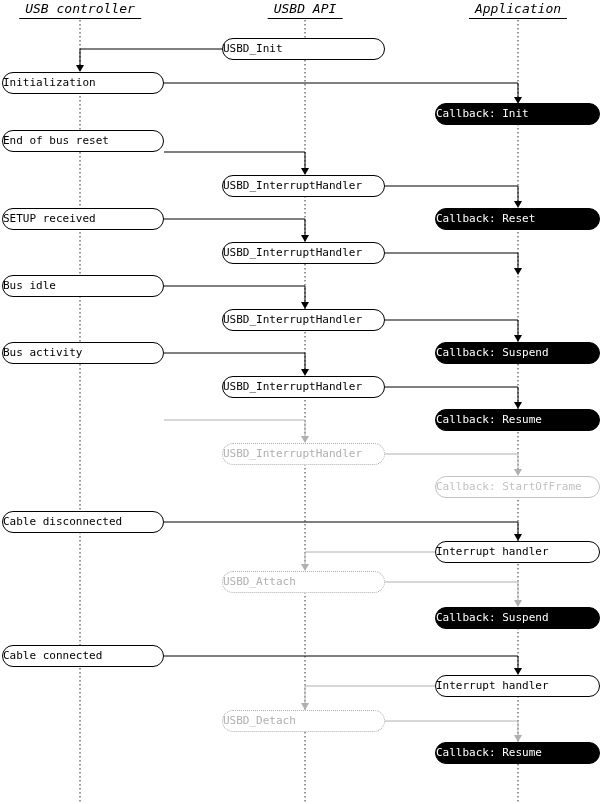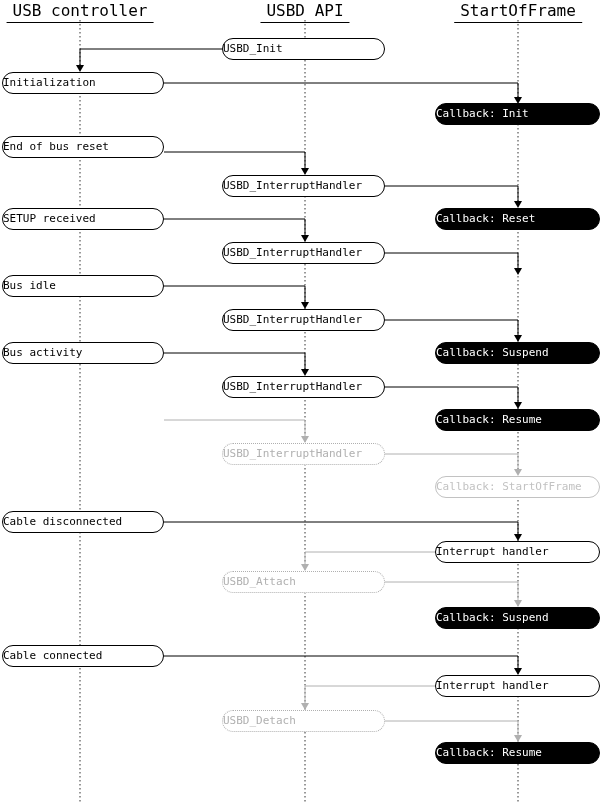--- a/index.html
+++ b/index.html
@@ -11,24 +11,25 @@
   .diagram{
     position:relative;
     width:600px;height:804px;
     background:var(--paper);
     font-family:"DejaVu Sans Mono","Liberation Mono",monospace;
     overflow:hidden;
   }
   .wires{position:absolute;left:0;top:0;width:600px;height:804px;}
   .lane-header{
     position:absolute;top:1px;transform:translateX(-50%);
-    font-size:16px;color:var(--ink);
+    font-size:13px;color:var(--ink);
     padding:0 6px 2px 6px;
     border-bottom:1px solid var(--ink);
     white-space:nowrap;
+    font-style:italic;
   }
   .pill{
     position:absolute;height:20px;line-height:20px;
     border:1px solid var(--ink);border-radius:11px;
     background:var(--paper);color:var(--ink);
     font-size:11px;white-space:nowrap;
     box-sizing:content-box;
   }
   .pill.filled{background:var(--ink);color:#fff;border-color:var(--ink);}
   .pill.ghost{border:1px dotted var(--muted);color:var(--muted);}
@@ -89,24 +90,24 @@
       <polygon points="514,469 522,469 518,476"></polygon>
       <polygon points="301,564 309,564 305,571"></polygon>
       <polygon points="514,600 522,600 518,607"></polygon>
       <polygon points="301,703 309,703 305,710"></polygon>
       <polygon points="514,735 522,735 518,742"></polygon>
     </g>
   </svg>
 
   <div class="lane-header" style="left:80px">USB controller</div>
   <div class="lane-header" style="left:305px">USBD API</div>
-  <div class="lane-header" style="left:518px">StartOfFrame</div>
+  <div class="lane-header" style="left:518px">Application</div>
 
   <div class="pill" style="left:2px;top:72px;width:160px">Initialization</div>
-  <div class="pill" style="left:2px;top:136px;width:160px">End of bus reset</div>
+  <div class="pill" style="left:2px;top:130px;width:160px">End of bus reset</div>
   <div class="pill" style="left:2px;top:208px;width:160px">SETUP received</div>
   <div class="pill" style="left:2px;top:275px;width:160px">Bus idle</div>
   <div class="pill" style="left:2px;top:342px;width:160px">Bus activity</div>
   <div class="pill" style="left:2px;top:511px;width:160px">Cable disconnected</div>
   <div class="pill" style="left:2px;top:645px;width:160px">Cable connected</div>
 
   <div class="pill" style="left:222px;top:38px;width:161px">USBD_Init</div>
   <div class="pill" style="left:222px;top:175px;width:161px">USBD_InterruptHandler</div>
   <div class="pill" style="left:222px;top:242px;width:161px">USBD_InterruptHandler</div>
   <div class="pill" style="left:222px;top:309px;width:161px">USBD_InterruptHandler</div>

